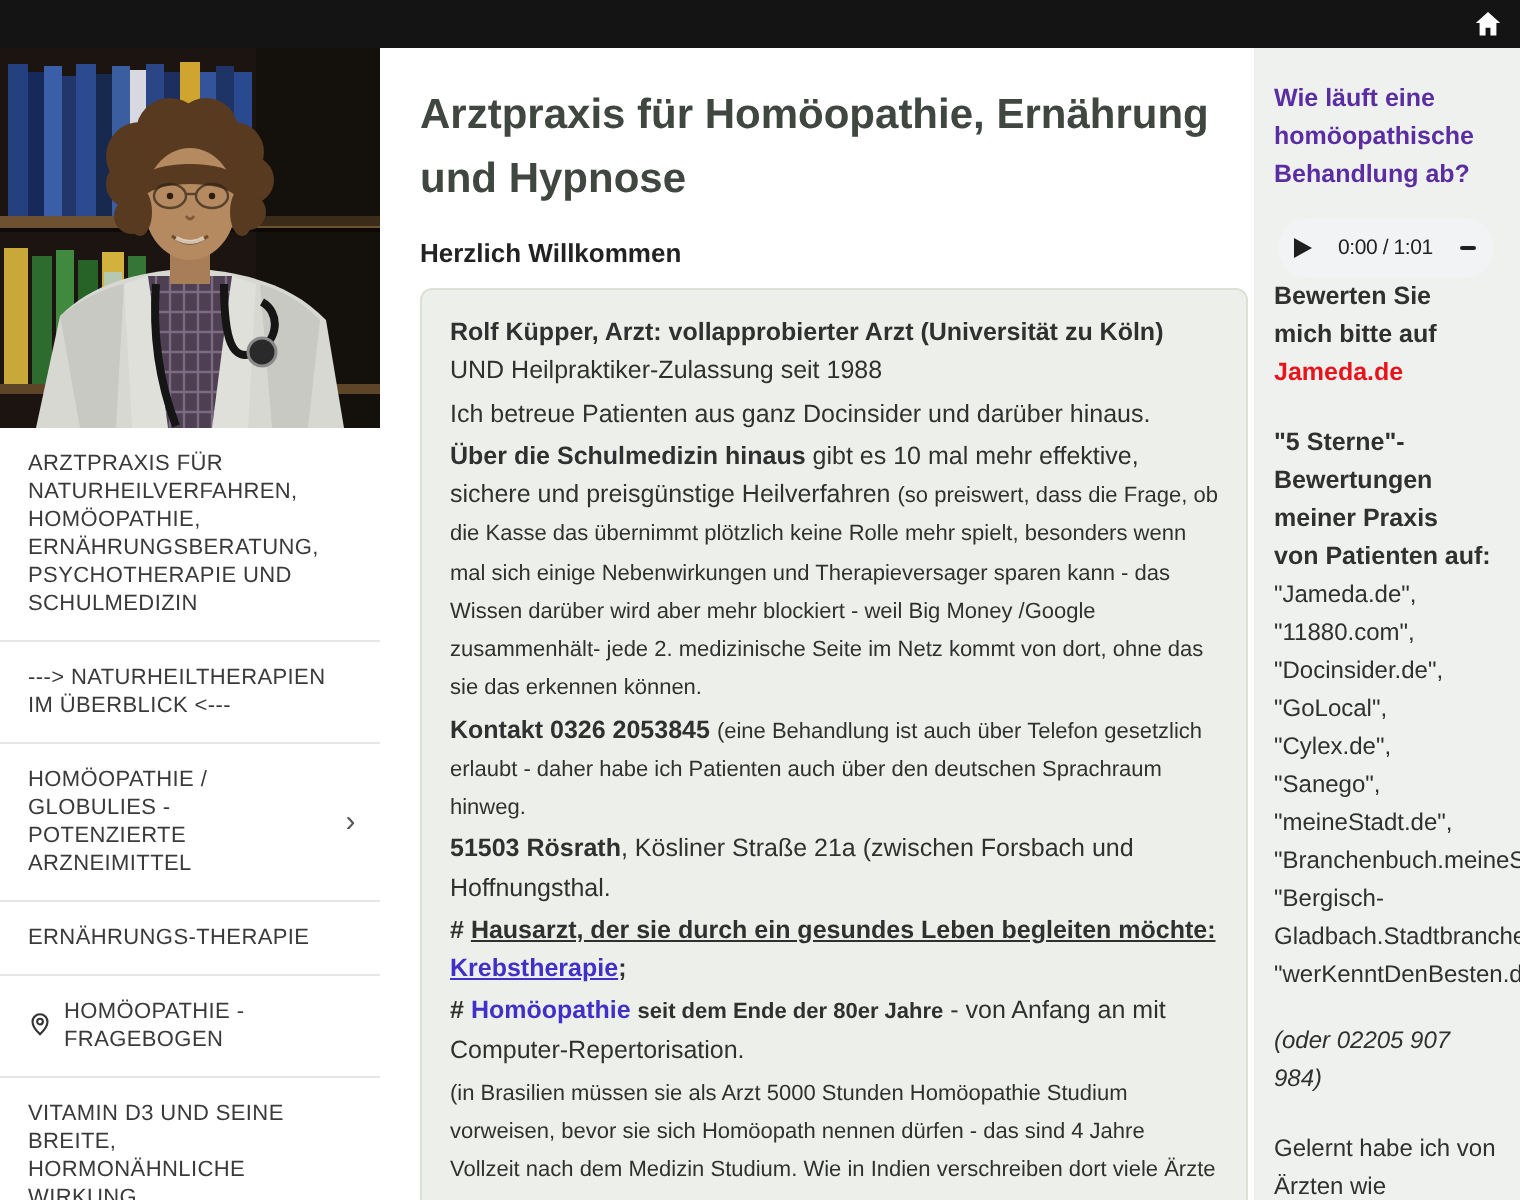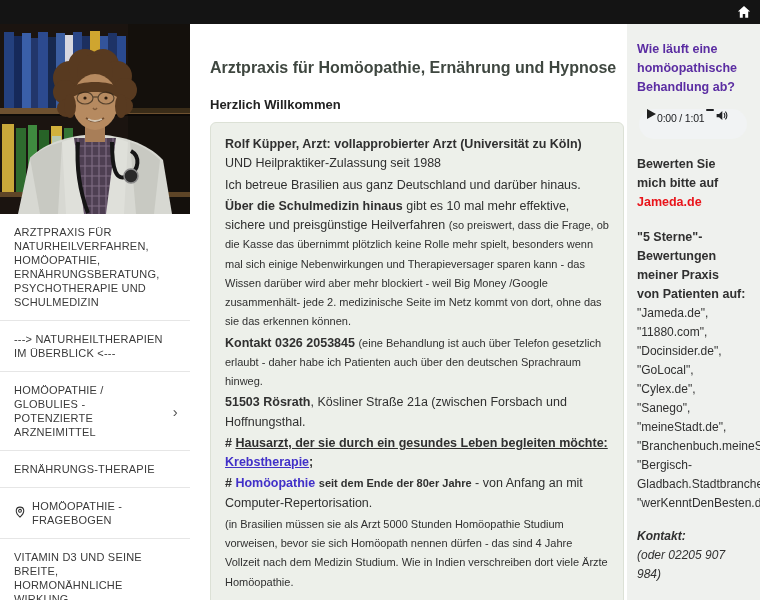--- a/index.html
+++ b/index.html
@@ -21,42 +21,42 @@
   .photo{width:190px;height:190px;display:block;}
   .nav{display:flex;flex-direction:column;}
   .nav-item{position:relative;padding:11px 26px 11px 14px;border-bottom:1px solid var(--divider);
     font-size:11px;line-height:14px;color:var(--nav);letter-spacing:.2px;cursor:pointer;
     display:flex;align-items:center;gap:6px;}
   .nav-item .chev{position:absolute;right:12px;top:50%;transform:translateY(-50%);
     font-size:15px;color:#555;line-height:1;}
   .nav-item .pin{flex:0 0 12px;margin-top:1px;}
   
   .maincol{flex:1 1 auto;background:#fff;padding:12px 8px 0 20px;overflow:hidden;}
-  h1.title{font-size:16px;line-height:32px;font-weight:700;color:var(--title);margin-top:16px;}
+  h1.title{font-size:21px;line-height:32px;font-weight:700;color:var(--title);margin-top:6px;}
   h2.welcome{font-size:13px;font-weight:700;color:#222;margin:13px 0 10px;}
   .content-box{background:var(--boxbg);border:1px solid var(--boxborder);border-radius:6px;
     padding:12px 14px;width:414px;min-height:470px;}
   .para{font-size:12.5px;line-height:1.54;margin:0 0 2px;color:var(--text);}
   .s-b{font-weight:700;}
   .s-u{text-decoration:underline;}
   .s-link{color:var(--link);}
   .s-red{color:var(--red);}
   .s-sm{font-size:11px;}
   .s-a{cursor:pointer;}
   
   .rightcol{width:133px;flex:0 0 133px;background:var(--rightbg);padding:16px 12px 0 10px;overflow:hidden;
     font-size:12px;line-height:19px;}
   .q-link{display:block;color:var(--purple);font-weight:700;font-size:12.5px;line-height:19px;cursor:pointer;}
   .audio{margin:12px 0 0 2px;width:108px;height:30px;background:#f1f3f4;border-radius:15px;
-    display:flex;align-items:flex-start;padding:0 8px;gap:1px;cursor:pointer;}
+    display:flex;align-items:center;padding:0 8px;gap:13px;cursor:pointer;}
   .audio .play{width:0;height:0;border-left:9px solid #1f1f1f;border-top:5.5px solid transparent;
     border-bottom:5.5px solid transparent;flex:0 0 auto;}
   .audio .time{font-size:10.5px;color:#202124;white-space:nowrap;letter-spacing:-0.2px;}
   .audio .vol-dash{width:8px;height:2px;background:#202124;border-radius:1px;flex:0 0 auto;margin-left:1px;}
-  .rate{margin-top:16px;font-size:12.5px;line-height:19px;}
+  .rate{font-size:12.5px;line-height:19px;}
   .stars{margin-top:16px;font-weight:700;font-size:12.5px;line-height:19px;}
   .portals{margin-top:0;}
   .portal{font-size:12px;line-height:19px;white-space:normal;}
   .contact{margin-top:14px;font-style:italic;}
   .contact .lbl,.contact .phone{font-weight:700;}
   .learned{margin-top:16px;}
 </style>
 </head>
 <body>
 
@@ -192,21 +192,21 @@
           <span>VITAMIN D3 UND SEINE BREITE, HORMONÄHNLICHE WIRKUNG</span>
         </div>
       </nav>
   </div>
 
   <main class="maincol">
     <h1 class="title">Arztpraxis für Homöopathie, Ernährung und Hypnose</h1>
     <h2 class="welcome">Herzlich Willkommen</h2>
     <div class="content-box" id="content-box">
         <p class="para"><span class="s-b">Rolf Küpper, Arzt: vollapprobierter Arzt (Universität zu Köln)</span><span> UND Heilpraktiker-Zulassung seit 1988</span></p>
-        <p class="para"><span>Ich betreue Brasilien aus ganz Deutschland und darüber hinaus.</span></p>
+        <p class="para"><span>Ich betreue Patienten aus ganz Docinsider und darüber hinaus.</span></p>
         <p class="para"><span class="s-b">Über die Schulmedizin hinaus</span><span> gibt es 10 mal mehr effektive, sichere und preisgünstige Heilverfahren </span><span class="s-sm">(so preiswert, dass die Frage, ob die Kasse das übernimmt plötzlich keine Rolle mehr spielt, besonders wenn mal sich einige Nebenwirkungen und Therapieversager sparen kann - das Wissen darüber wird aber mehr blockiert - weil Big Money /Google zusammenhält- jede 2. medizinische Seite im Netz kommt von dort, ohne das sie das erkennen können.</span></p>
         <p class="para"><span class="s-b">Kontakt 0326 2053845</span><span> </span><span class="s-sm">(eine Behandlung ist auch über Telefon gesetzlich erlaubt - daher habe ich Patienten auch über den deutschen Sprachraum hinweg.</span></p>
         <p class="para"><span class="s-b">51503 Rösrath</span><span>, Kösliner Straße 21a (zwischen Forsbach und Hoffnungsthal.</span></p>
         <p class="para"><span class="s-b"># </span><span class="s-b s-u">Hausarzt, der sie durch ein gesundes Leben begleiten möchte:</span><span class="s-b"> </span><span class="s-b s-u s-link s-a">Krebstherapie</span><span class="s-b">;</span></p>
         <p class="para"><span class="s-b"># </span><span class="s-b s-link s-a">Homöopathie</span><span> </span><span class="s-b s-sm">seit dem Ende der 80er Jahre</span><span> - von Anfang an mit Computer-Repertorisation.</span></p>
         <p class="para"><span class="s-sm">(in Brasilien müssen sie als Arzt 5000 Stunden Homöopathie Studium vorweisen, bevor sie sich Homöopath nennen dürfen - das sind 4 Jahre Vollzeit nach dem Medizin Studium. Wie in Indien verschreiben dort viele Ärzte Homöopathie.</span></p>
       </div>
   </main>
 
   <aside class="rightcol">
@@ -230,21 +230,20 @@
         <div class="portal">"Docinsider.de",</div>
         <div class="portal">"GoLocal",</div>
         <div class="portal">"Cylex.de",</div>
         <div class="portal">"Sanego",</div>
         <div class="portal">"meineStadt.de",</div>
         <div class="portal">"Branchenbuch.meineStadt.de",</div>
         <div class="portal">"Bergisch-Gladbach.Stadtbranchenbuch.com",</div>
         <div class="portal">"werKenntDenBesten.de"</div>
       </div>
     <div class="contact">
-      <div class="lbl">Kontakt:</div>
       <div>(oder 02205 907 984)</div>
     </div>
     <div class="learned">
       <div>Gelernt habe ich von Ärzten wie</div>
 
     </div>
   </aside>
 </div>
 
 </body></html>

